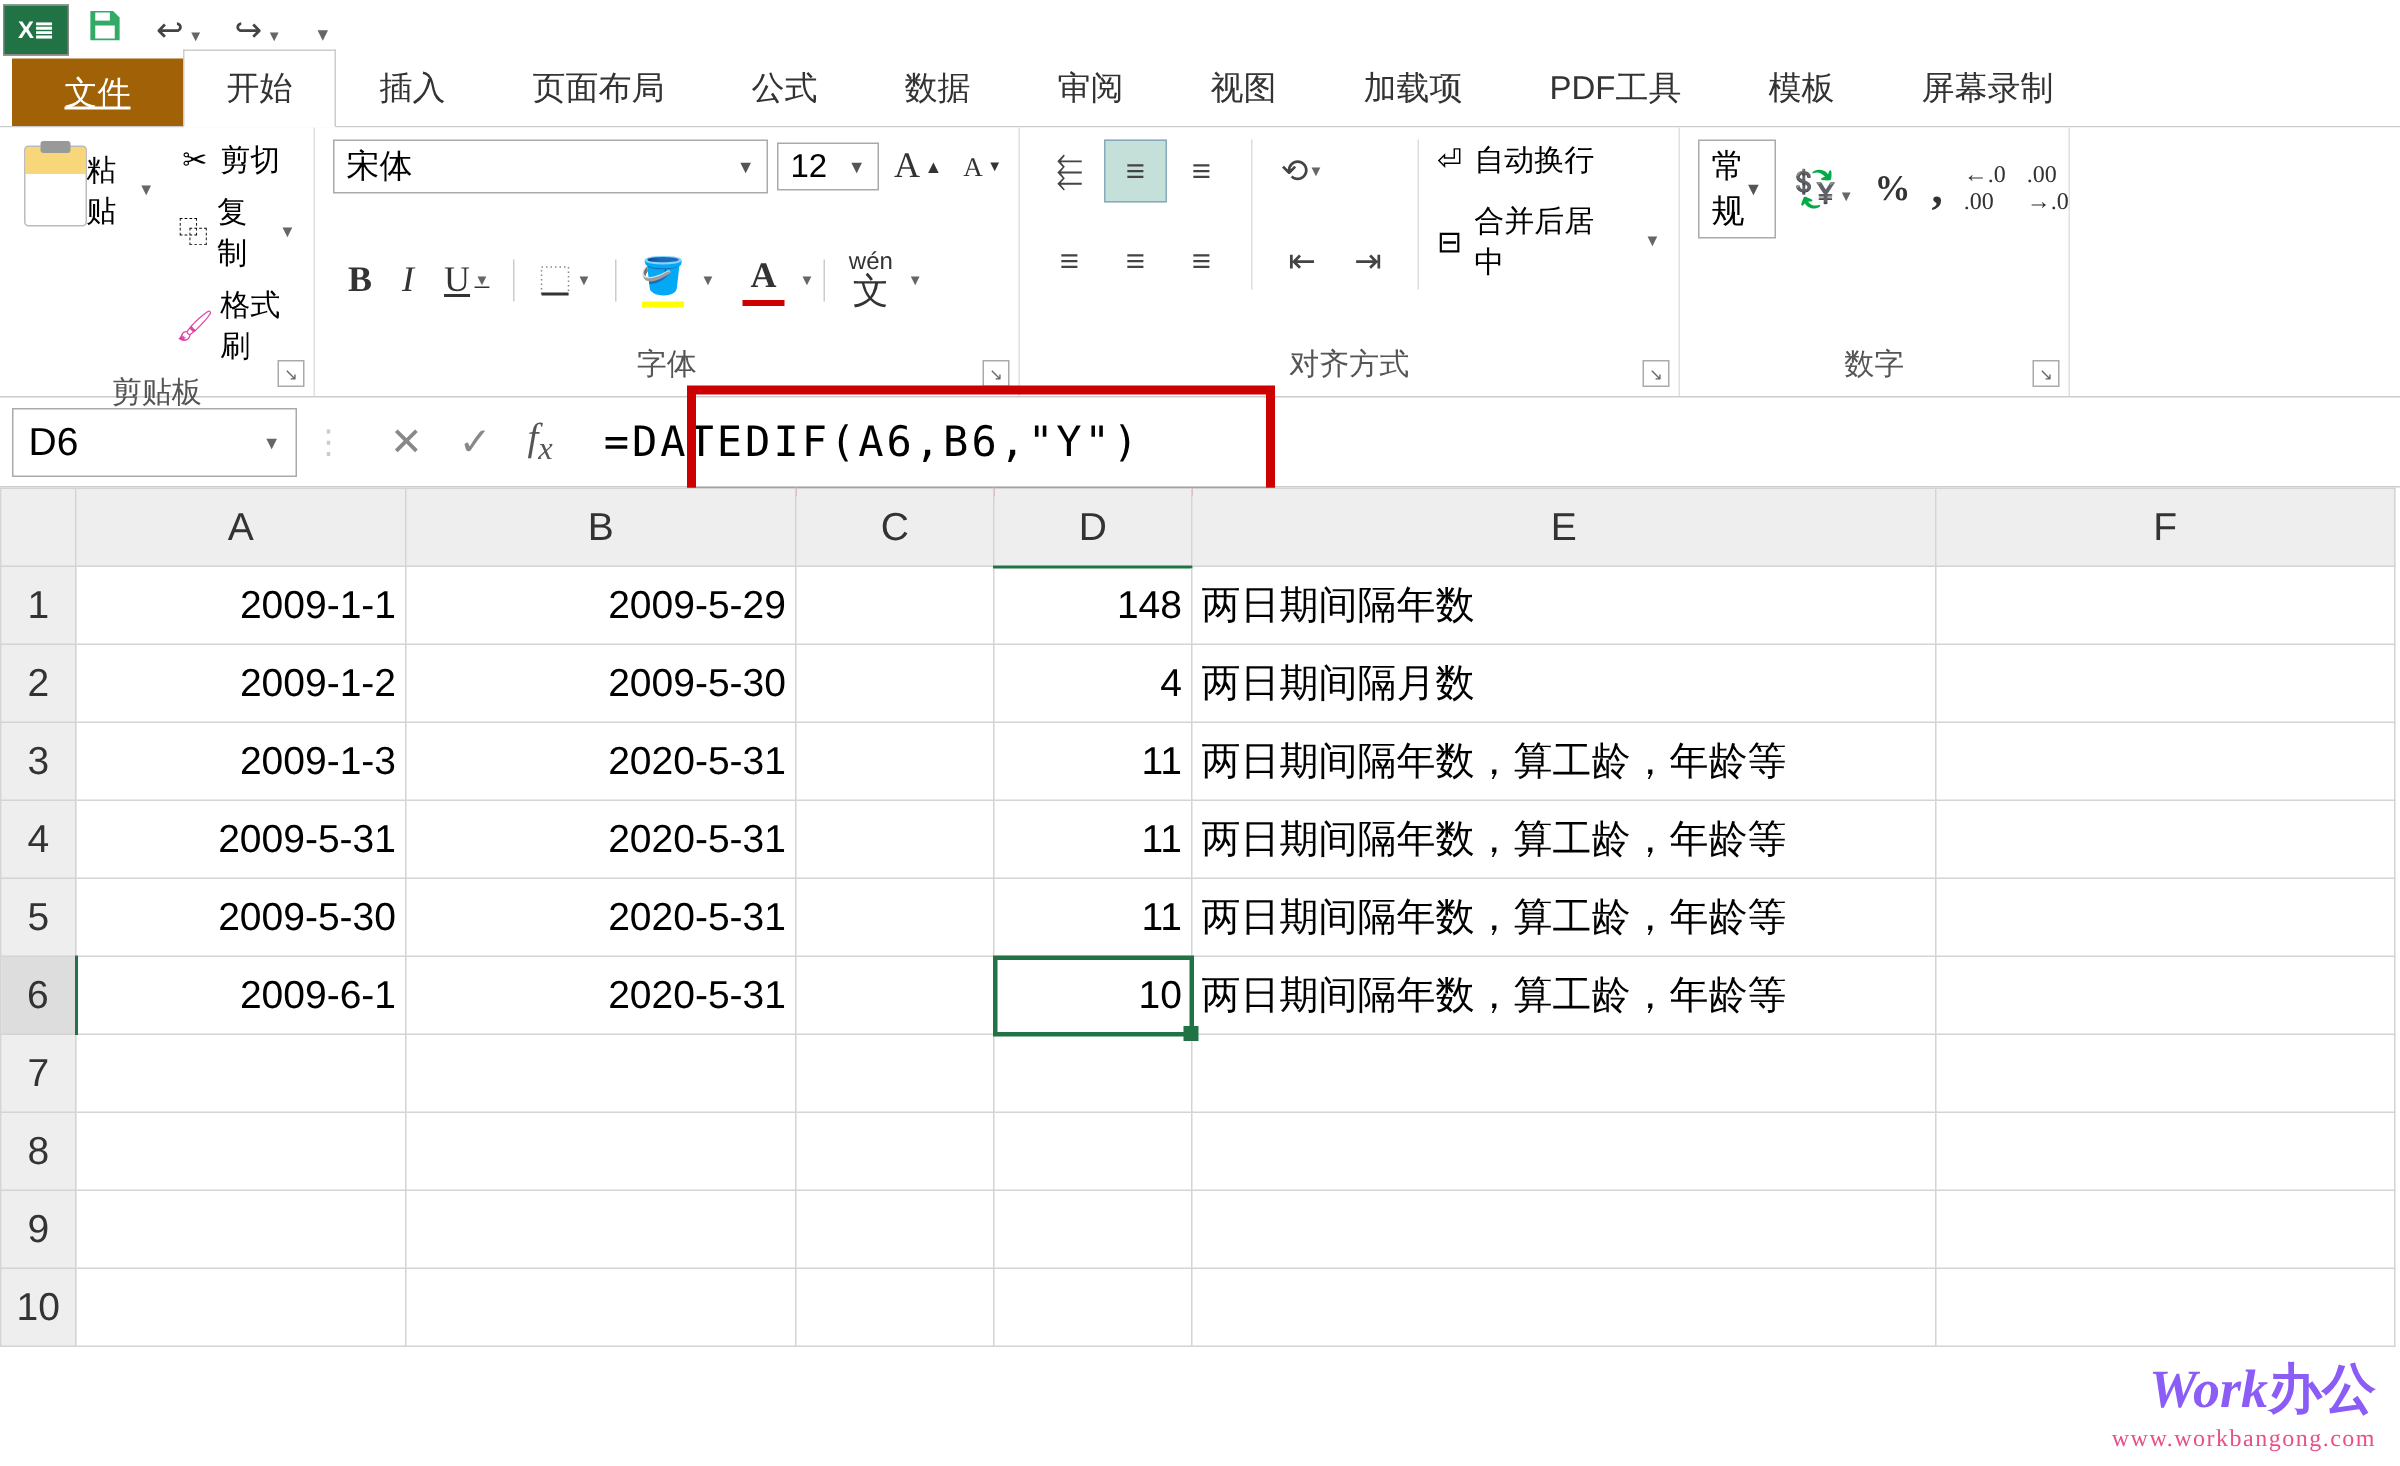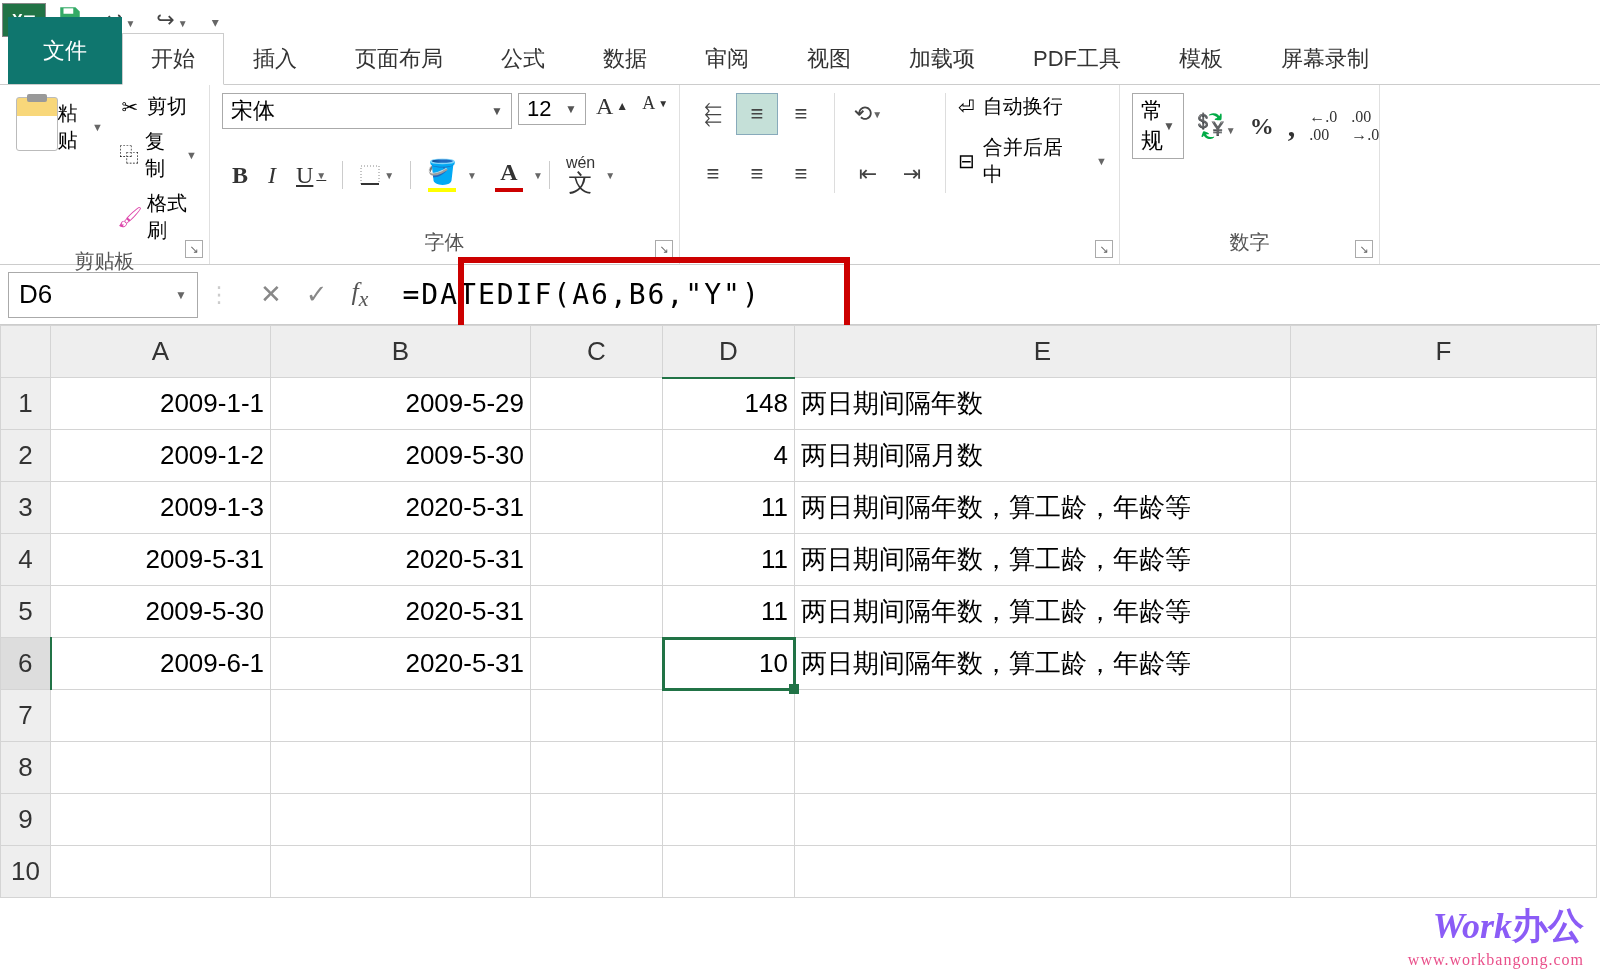--- a/index.html
+++ b/index.html
@@ -7,21 +7,21 @@
     
     
     .qat { height: 40px; display: flex; align-items: center; gap: 1px; padding-left: 2px; background: #fff; }
     .qat-logo { width: 44px; height: 34px; background: #217346; color: #fff; display: flex; align-items: center; justify-content: center; font-weight: bold; font-size: 16px; border: 1px solid #888; }
     .qat-btn { padding: 4px 10px; color: #444; font-size: 22px; cursor: pointer; }
     .qat-dd { font-size: 10px; color: #666; margin-left: 3px; }
     
     
     .tabs { display: flex; align-items: flex-end; height: 45px; border-bottom: 1px solid #ccc; padding-left: 8px; gap: 0; }
     .tab { padding: 10px 28px; font-size: 22px; color: #333; cursor: pointer; border: 1px solid transparent; border-bottom: none; }
-    .tab-file { background: #0f766e; color: #fff; padding: 18px 34px; }
+    .tab-file { background: #a16207; color: #fff; padding: 7px 34px; text-decoration: underline; }
     .tab-active { background: #fff; border-color: #ccc; border-bottom: 1px solid #fff; margin-bottom: -1px; position: relative; }
     
     
     .ribbon { display: flex; border-bottom: 1px solid #ccc; background: #fff; height: 180px; }
     .ribbon-group { border-right: 1px solid #e0e0e0; padding: 8px 12px 4px 12px; display: flex; flex-direction: column; justify-content: space-between; position: relative; }
     .ribbon-group-label { text-align: center; font-size: 20px; color: #555; padding: 4px 0; }
     .ribbon-group-content { flex: 1; display: flex; align-items: flex-start; gap: 4px; }
     .dialog-launcher { position: absolute; right: 6px; bottom: 6px; width: 18px; height: 18px; border: 1px solid #aaa; font-size: 11px; display: flex; align-items: center; justify-content: center; color: #666; cursor: pointer; }
     
     .paste-big { display: flex; flex-direction: row; align-items: center; padding: 4px; cursor: pointer; }
@@ -29,21 +29,21 @@
     .paste-icon::before { content:""; position:absolute; top:-4px; left:50%; transform:translateX(-50%); width:20px; height:8px; background:#999; border-radius:2px; }
     .paste-lbl { font-size: 20px; }
     
     .clip-side { display: flex; flex-direction: column; gap: 8px; font-size: 20px; margin-left: 8px; }
     .clip-item { display: flex; align-items: center; gap: 6px; cursor: pointer; }
     .sm-icon { width: 22px; display: inline-flex; justify-content: center; font-size: 20px; }
     
     .combo { border: 1px solid #aaa; background: #fff; display: flex; align-items: center; justify-content: space-between; padding: 2px 8px; font-size: 22px; }
     .combo-dd { font-size: 12px; color: #555; }
     
-    .font-row1 { display: flex; gap: 6px; margin-bottom: 16px; align-items: flex-start; }
+    .font-row1 { display: flex; gap: 6px; margin-bottom: 28px; align-items: center; }
     .font-row2 { display: flex; gap: 0px; align-items: center; }
     .fmt-btn { padding: 6px 10px; cursor: pointer; font-size: 24px; color: #333; display: inline-flex; align-items: center; gap: 3px; }
     .fmt-btn .dd { font-size: 10px; color: #666; }
     .color-sw { width: 28px; height: 4px; display: inline-block; margin-top: 2px; }
     
     .align-group .row { display: flex; gap: 2px; }
     .align-btn { width: 42px; height: 42px; display: flex; align-items: center; justify-content: center; cursor: pointer; font-size: 22px; color: #444; }
     .align-btn.sel { background: #c5e0d8; border: 1px solid #8ab; }
     
     .wrap-group { display: flex; flex-direction: column; gap: 14px; font-size: 20px; }
@@ -219,20 +219,21 @@
             <span>⏎</span>
             <span>自动换行</span>
           </div>
         <div class="wrap-item">
             <span>⊟</span>
             <span>合并后居中</span>
             <span style="font-size:11px;color:#666;margin-left:6px">▼</span>
           </div>
       </div>
     </div>
+    <div class="ribbon-group-label">对齐方式</div>
     <div class="dialog-launcher">↘</div>
   </div>
 
   <div class="ribbon-group" style="width:260px">
     <div class="ribbon-group-content" style="flex-direction:column;width:100%">
       <div class="num-group" style="width:100%">
         <div class="combo" style="width:230px">
             <span>常规</span>
             <span class="combo-dd">▼</span>
           </div>

